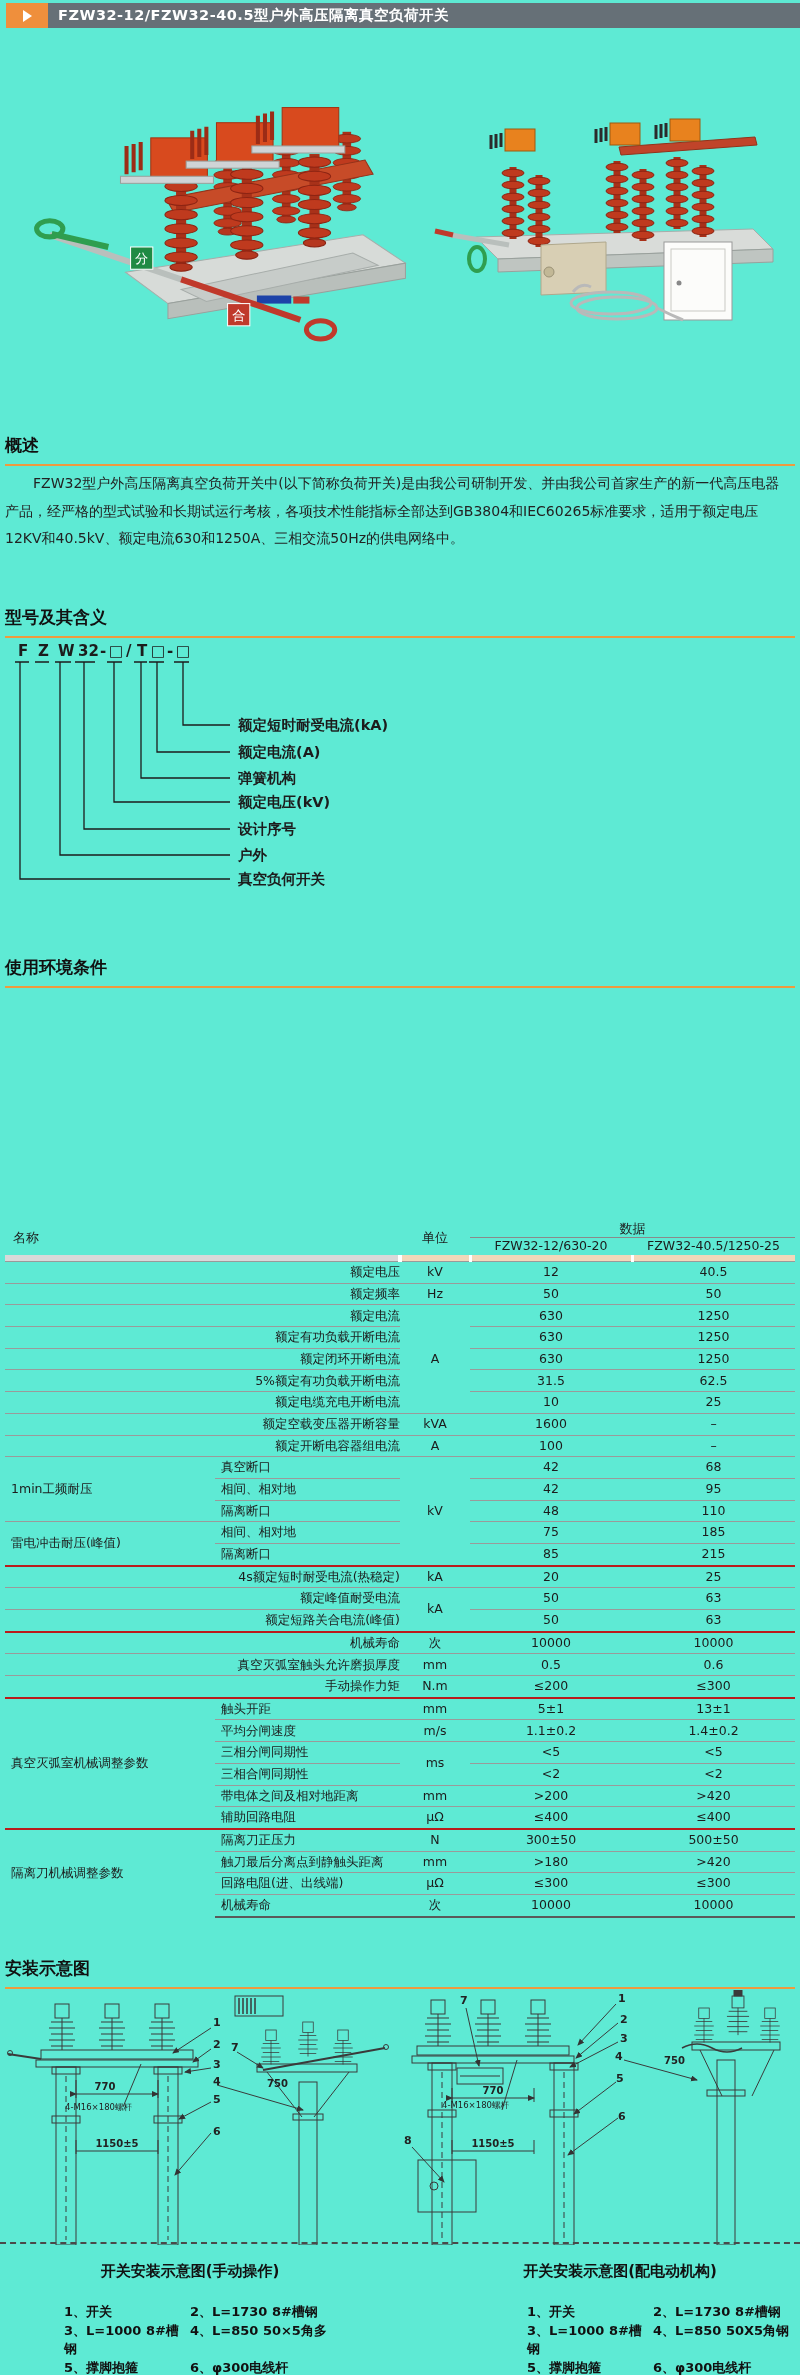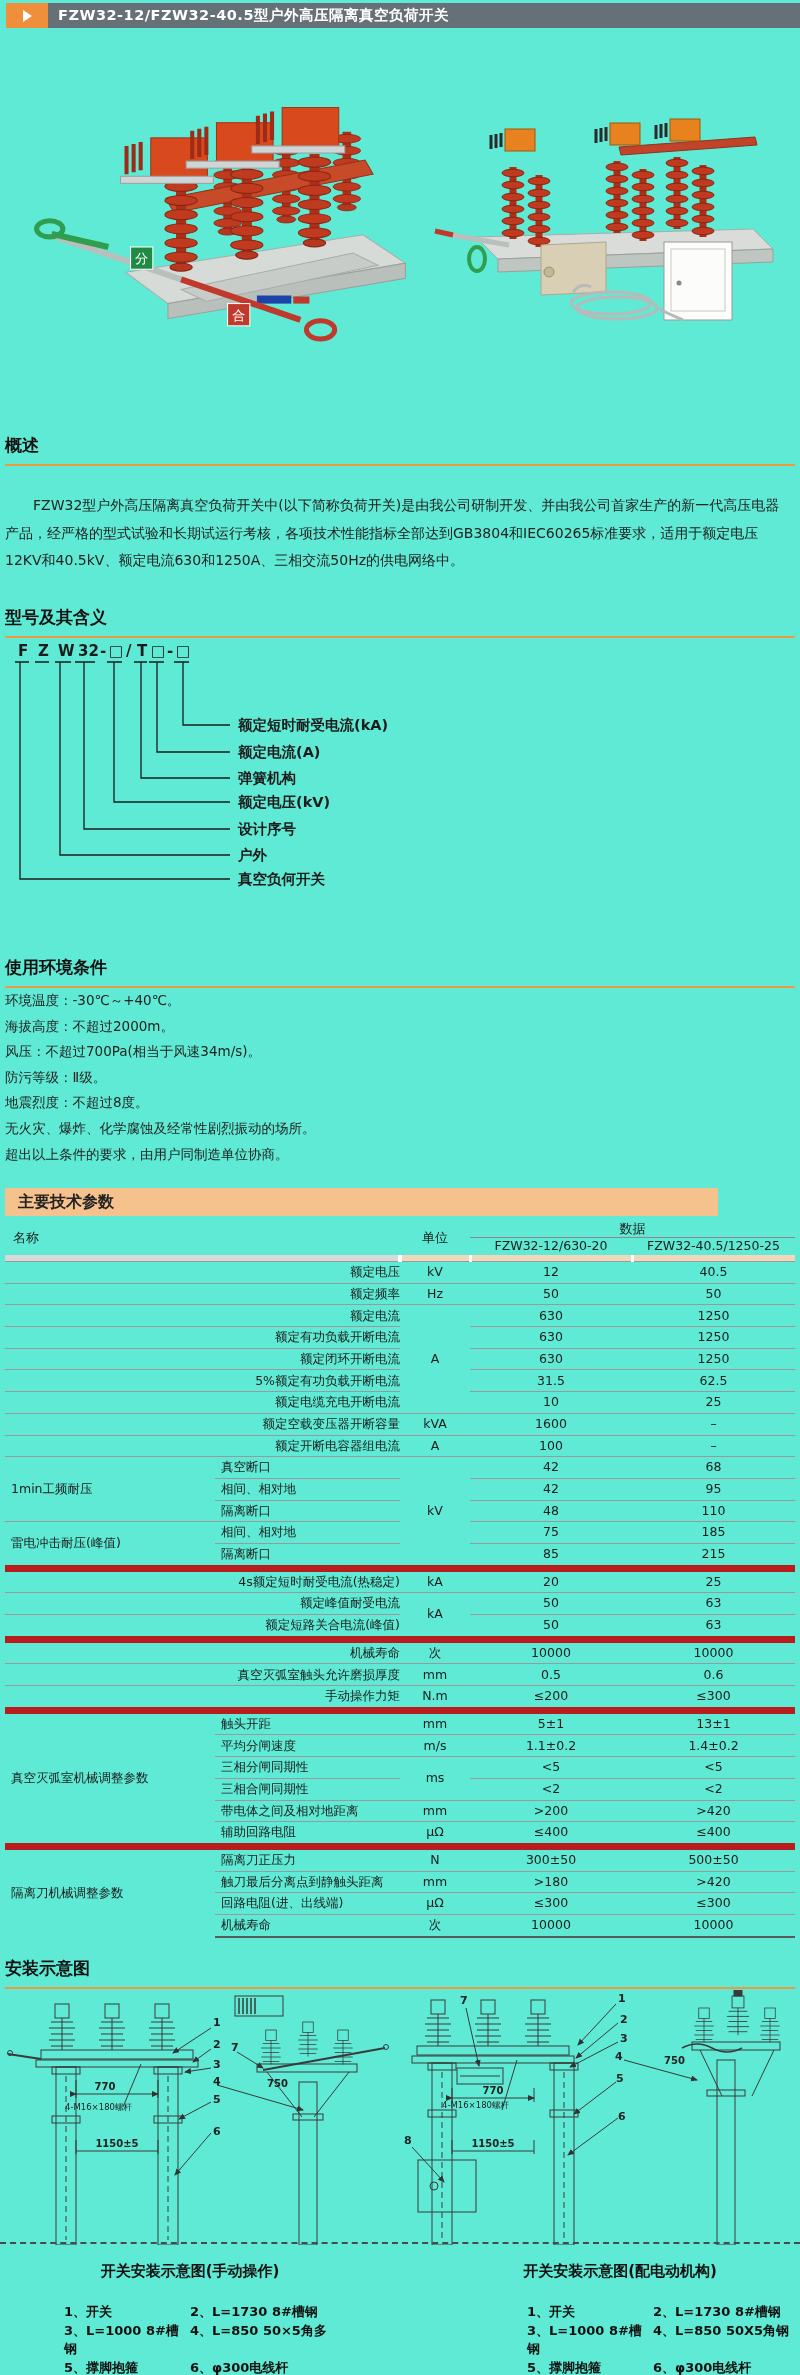--- a/index.html
+++ b/index.html
@@ -33,21 +33,21 @@
   td.hn{text-align:left;padding-left:8px;font-size:13px;}
   td.hu{text-align:center;font-size:13px;}
   td.hd{text-align:center;font-size:13px;border-bottom:1px solid #8a8a8a;}
   tr.band td{height:6px;}
   td.bg{background:#d9d9d9;border-right:4px solid #fff;}
   td.bo{background:#f2d8ba;border-left:3px solid #fff;}
   td.nm{text-align:right;padding-left:8px;}
   td.gn{text-align:left;padding-left:6px;}
   td.sn{text-align:left;padding-left:6px;margin-top:20px;}
   td.un,td.v{text-align:center;}
-  tr.t2 td{border-top:7px solid #b91c1c;}
+  tr.t2 td{border-top:2px solid #b91c1c;}
   tr.last td{border-bottom:2px solid #5a5a5a;}
   
   .ground{position:absolute;top:2242px;left:0;width:800px;border-top:2px dashed #4a4a4a;}
   .dia-l{position:absolute;top:1990px;left:5px;}
   .dia-r{position:absolute;top:1990px;left:402px;}
   .cap{position:absolute;top:2262px;font-size:15px;font-weight:bold;text-align:center;color:#111;}
   .cap-l{left:40px;width:300px;text-align:center;}
   .cap-r{left:470px;width:300px;}
   .legend{position:absolute;top:2303px;display:grid;grid-template-columns:118px auto;column-gap:8px;
           font-size:13px;font-weight:bold;line-height:18.5px;color:#111;}
@@ -177,21 +177,21 @@
         <path d="M236 221 Q250 228 262 233"></path>
       </g>
 
       <line x1="30" y1="148" x2="88" y2="158" stroke="#b9bfbc" stroke-width="5"></line>
       <line x1="14" y1="144" x2="32" y2="148" stroke="#c0392b" stroke-width="5"></line>
       <ellipse cx="56" cy="172" rx="8" ry="12" fill="none" stroke="#2f9e4f" stroke-width="4"></ellipse>
     </svg>
   </div>
 
   <h2 class="sec-h" style="top:420px;">概述</h2>
-  <p class="para" style="top:478px;">FZW32型户外高压隔离真空负荷开关中(以下简称负荷开关)是由我公司研制开发、并由我公司首家生产的新一代高压电器产品，经严格的型式试验和长期试运行考核，各项技术性能指标全部达到GB3804和IEC60265标准要求，适用于额定电压12KV和40.5kV、额定电流630和1250A、三相交流50Hz的供电网络中。</p>
+  <p class="para" style="top:456px;">FZW32型户外高压隔离真空负荷开关中(以下简称负荷开关)是由我公司研制开发、并由我公司首家生产的新一代高压电器产品，经严格的型式试验和长期试运行考核，各项技术性能指标全部达到GB3804和IEC60265标准要求，适用于额定电压12KV和40.5kV、额定电流630和1250A、三相交流50Hz的供电网络中。</p>
 
   <h2 class="sec-h" style="top:592px;">型号及其含义</h2>
   <svg style="position:absolute;top:638px;left:8px;" width="560" height="258" viewBox="0 0 560 258">
     <g font-size="15" fill="#1c1c1c" font-weight="bold">
       <text x="10" y="18">F</text>
       <text x="30" y="18">Z</text>
       <text x="50" y="18">W</text>
       <text x="70" y="18">32</text>
       <text x="92" y="18">-</text>
       <text x="101" y="18">□</text>
@@ -216,31 +216,21 @@
       <text x="230" y="119">额定电流(A)</text>
       <text x="230" y="145">弹簧机构</text>
       <text x="230" y="169">额定电压(kV)</text>
       <text x="230" y="196">设计序号</text>
       <text x="230" y="222">户外</text>
       <text x="230" y="246">真空负何开关</text>
     </g>
   </svg>
 
   <h2 class="sec-h" style="top:942px;">使用环境条件</h2>
-  <div class="envwrap">
-    <div class="envline">环境温度：-30℃～+40℃。</div>
-    <div class="envline">海拔高度：不超过2000m。</div>
-    <div class="envline">风压：不超过700Pa(相当于风速34m/s)。</div>
-    <div class="envline">防污等级：Ⅱ级。</div>
-    <div class="envline">地震烈度：不超过8度。</div>
-    <div class="envline">无火灾、爆炸、化学腐蚀及经常性剧烈振动的场所。</div>
-    <div class="envline">超出以上条件的要求，由用户同制造单位协商。</div>
-  </div>
-
-  <div class="pbar">主要技术参数</div>
+
   <div class="ptable">
     <table>
       <colgroup>
           <col style="width:210px">
           <col style="width:185px">
           <col style="width:70px">
           <col style="width:162px">
           <col style="width:163px">
         </colgroup>
       <tbody>

